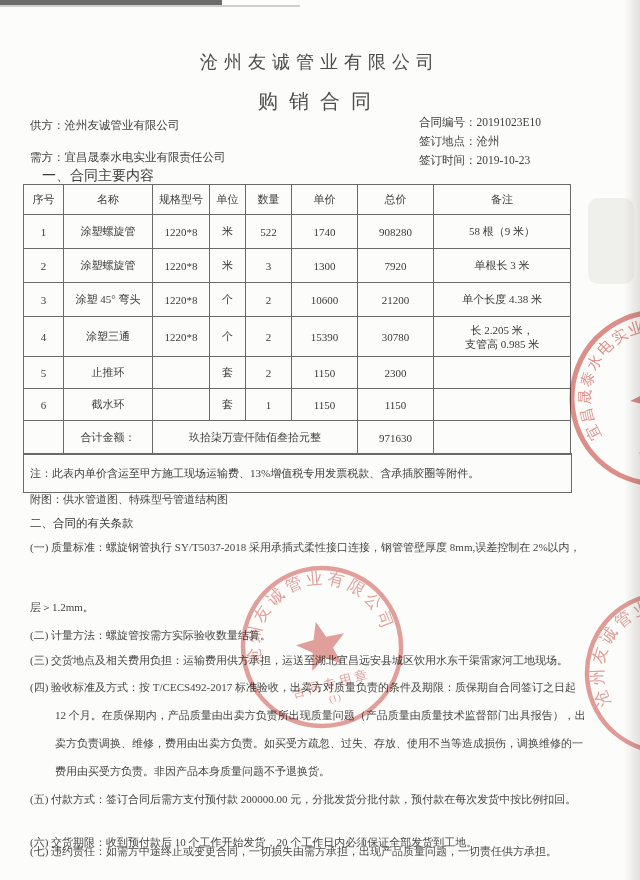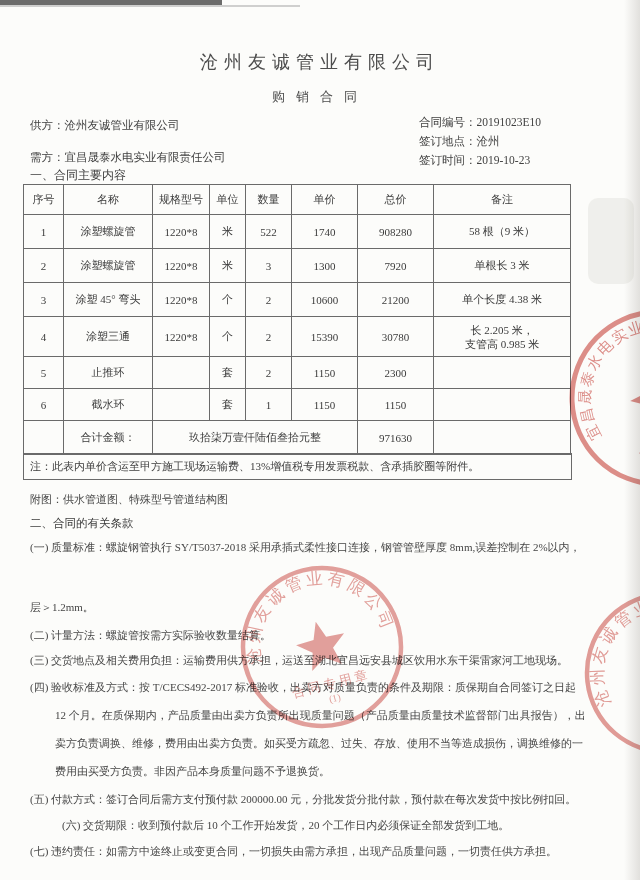--- a/index.html
+++ b/index.html
@@ -14,62 +14,62 @@
   }
   .abs{position:absolute;white-space:nowrap;}
   
   .scan-strip{position:absolute;left:0;top:0;width:222px;height:5px;background:#474747;opacity:.8;}
   .scan-strip2{position:absolute;left:0;top:5px;width:300px;height:2px;background:#9a9a9a;opacity:.45;}
   .scan-right{position:absolute;right:0;top:0;width:16px;height:100%;
     background:linear-gradient(to right, rgba(0,0,0,0), rgba(130,125,118,.22));}
   .scan-blob{position:absolute;left:588px;top:198px;width:46px;height:86px;background:#b9b5ae;opacity:.18;border-radius:10px;}
 
   .company-title{left:0;right:0;top:50px;text-align:center;font-size:18px;letter-spacing:6px;color:#4d4d4d;}
-  .doc-title{left:0;right:0;top:88px;text-align:center;font-size:13px;letter-spacing:11px;color:#4d4d4d;}
+  .doc-title{left:0;right:0;top:88px;text-align:center;font-size:20px;letter-spacing:11px;color:#4d4d4d;}
 
   .hdr{font-size:11.5px;color:#414141;}
   .supplier-line{left:30px;top:118px;}
   .buyer-line{left:30px;top:150px;}
   .hdr-right{left:419px;top:113px;line-height:19px;}
 
-  .sec-heading{left:30px;top:167px;font-size:12px;color:#3c3c3c;}
+  .sec-heading{left:42px;top:167px;font-size:14px;color:#3c3c3c;}
 
   table.items{
     position:absolute;left:23px;top:184px;width:547px;
     border-collapse:collapse;table-layout:fixed;
     font-size:11px;color:#3b3b3b;
   }
   table.items td{border:1px solid #6a6a6a;text-align:center;vertical-align:middle;padding:0 2px;overflow:hidden;}
   tr.h-row{height:30px;}
   tr.r-a{height:34px;}
   tr.r-4{height:40px;}
   tr.r-b{height:32px;}
   tr.t-row{height:34px;}
   .remark-2line{line-height:14px;}
 
   .note-box{
-    position:absolute;left:23px;top:453px;width:549px;height:27px;
+    position:absolute;left:23px;top:453px;width:549px;height:40px;
     border:1px solid #6a6a6a;font-size:11px;color:#3d3d3d;
     display:flex;align-items:center;padding-left:6px;box-sizing:border-box;white-space:nowrap;
   }
   .attach-line{left:30px;top:492px;font-size:11.5px;}
   .sec2-heading{left:30px;top:516px;font-size:11.5px;color:#3c3c3c;}
 
   .clause{font-size:11px;color:#454545;}
   .c1-l1{left:30px;top:540px;}
   .c1-l2{left:30px;top:570px;}
   .c1-l3{left:30px;top:600px;}
   .c2{left:30px;top:628px;}
   .c3{left:30px;top:653px;}
   .c4-l1{left:30px;top:680px;}
   .c4-l2{left:55px;top:708px;}
   .c4-l3{left:55px;top:736px;text-align:center;}
   .c4-l4{left:55px;top:764px;}
   .c5{left:30px;top:792px;}
-  .c6{left:30px;top:818px;margin-left:32px;}
+  .c6{left:30px;top:835px;}
   .c7{left:30px;top:844px;}
 
   .stamp{position:absolute;mix-blend-mode:multiply;pointer-events:none;}
   .stamp-center{left:237px;top:562px;transform:rotate(-14deg);opacity:.52;}
   .stamp-rightlow{left:581px;top:588px;transform:rotate(-28deg);opacity:.55;}
   .stamp-buyer{left:566px;top:306px;transform:rotate(-24deg);opacity:.62;}
   .stamp text{font-family:"Liberation Serif","DejaVu Serif",serif;}
 </style>
 </head>
 <body>

